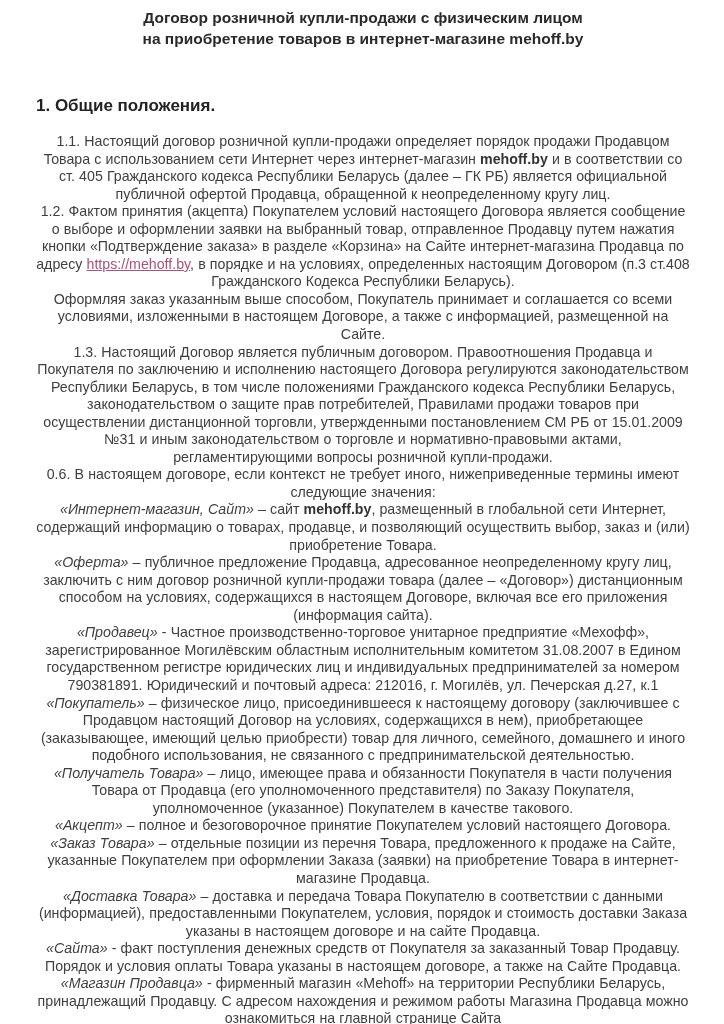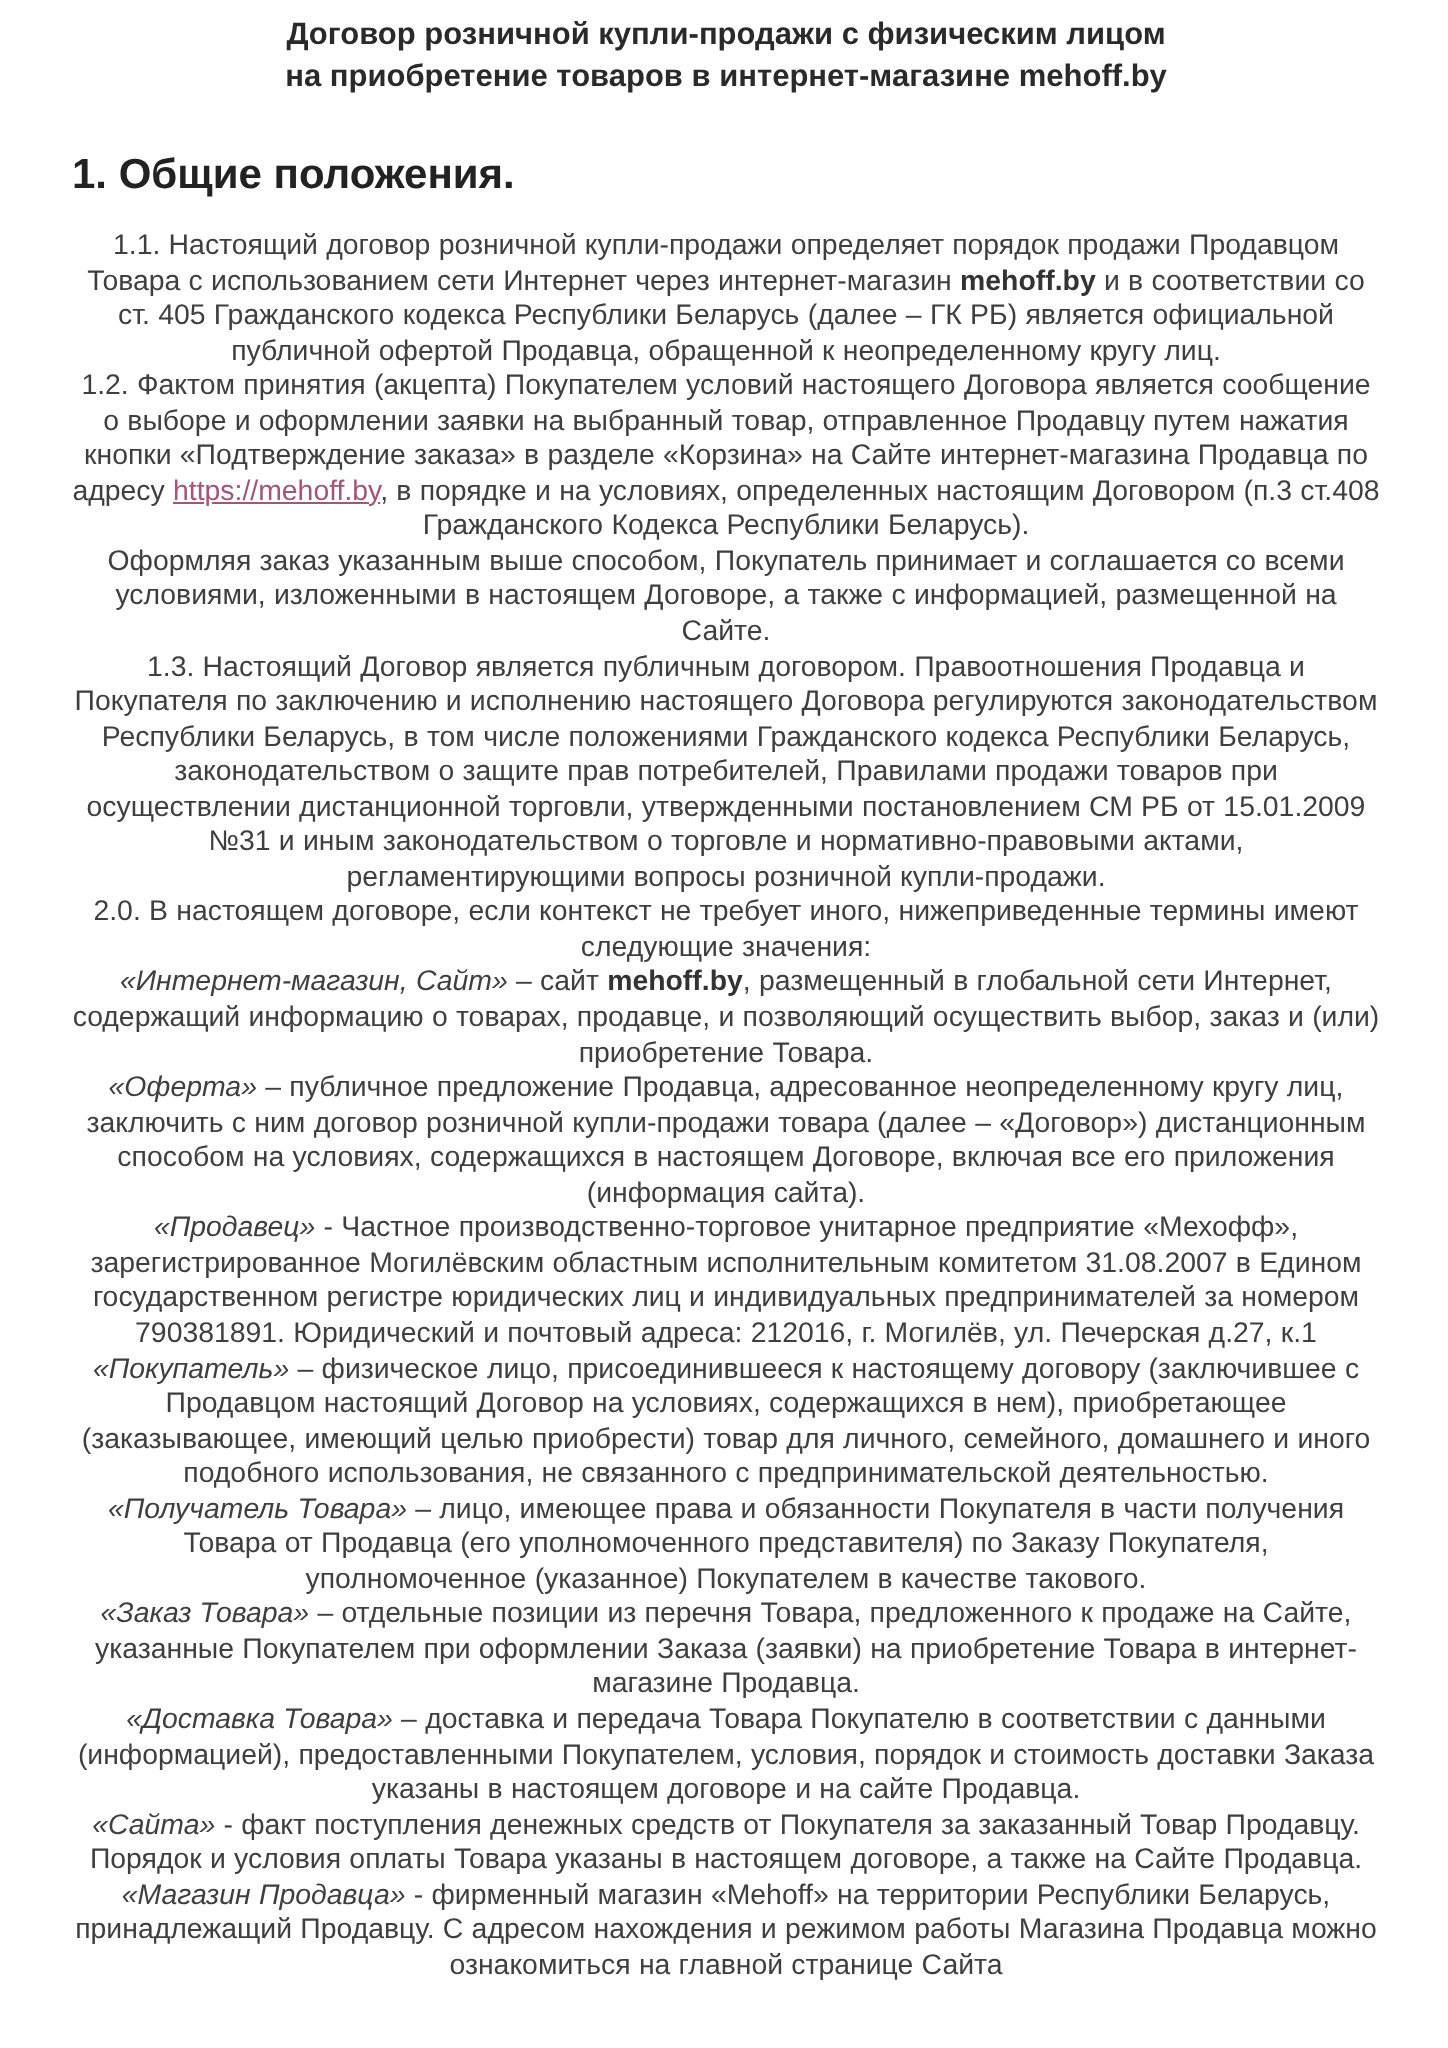--- a/index.html
+++ b/index.html
@@ -22,22 +22,22 @@
     background: #ffffff;
   }
   .doc-title {
     text-align: center;
     font-size: 15.5px;
     line-height: 21px;
     font-weight: 700;
     color: #2a2a2a;
   }
   .section-heading {
-    margin-top: 27px;
-    font-size: 21px;
+    margin-top: 45px;
+    font-size: 17px;
     line-height: 24px;
     font-weight: 700;
     color: #222222;
   }
   .contract-text {
     margin-top: 15px;
     width: 654px;
   }
   .para {
     margin: 0;
@@ -66,24 +66,25 @@
     <div>на приобретение товаров в интернет-магазине mehoff.by</div>
   </div>
 
   <h1 class="section-heading">1. Общие положения.</h1>
 
   <div class="contract-text">
       <p class="para"><span class="n">1.1. Настоящий договор розничной купли-продажи определяет порядок продажи Продавцом Товара с использованием сети Интернет через интернет-магазин </span><span class="b">mehoff.by</span><span class="n"> и в соответствии со ст. 405 Гражданского кодекса Республики Беларусь (далее – ГК РБ) является официальной публичной офертой Продавца, обращенной к неопределенному кругу лиц.</span></p>
       <p class="para"><span class="n">1.2. Фактом принятия (акцепта) Покупателем условий настоящего Договора является сообщение о выборе и оформлении заявки на выбранный товар, отправленное Продавцу путем нажатия кнопки «Подтверждение заказа» в разделе «Корзина» на Сайте интернет-магазина Продавца по адресу </span><a class="link">https://mehoff.by</a><span class="n">, в порядке и на условиях, определенных настоящим Договором (п.3 ст.408 Гражданского Кодекса Республики Беларусь).</span></p>
       <p class="para"><span class="n">Оформляя заказ указанным выше способом, Покупатель принимает и соглашается со всеми условиями, изложенными в настоящем Договоре, а также с информацией, размещенной на Сайте.</span></p>
       <p class="para"><span class="n">1.3. Настоящий Договор является публичным договором. Правоотношения Продавца и Покупателя по заключению и исполнению настоящего Договора регулируются законодательством Республики Беларусь, в том числе положениями Гражданского кодекса Республики Беларусь, законодательством о защите прав потребителей, Правилами продажи товаров при осуществлении дистанционной торговли, утвержденными постановлением СМ РБ от 15.01.2009 №31 и иным законодательством о торговле и нормативно-правовыми актами, регламентирующими вопросы розничной купли-продажи.</span></p>
-      <p class="para"><span class="n">2.0. В настоящем договоре, если контекст не требует иного, нижеприведенные термины имеют следующие значения:</span></p>
+      <p class="para"><span class="n">0.6. В настоящем договоре, если контекст не требует иного, нижеприведенные термины имеют следующие значения:</span></p>
       <p class="para"><span class="i">«Интернет-магазин, Сайт»</span><span class="n"> – сайт </span><span class="b">mehoff.by</span><span class="n">, размещенный в глобальной сети Интернет, содержащий информацию о товарах, продавце, и позволяющий осуществить выбор, заказ и (или) приобретение Товара.</span></p>
       <p class="para"><span class="i">«Оферта»</span><span class="n"> – публичное предложение Продавца, адресованное неопределенному кругу лиц, заключить с ним договор розничной купли-продажи товара (далее – «Договор») дистанционным способом на условиях, содержащихся в настоящем Договоре, включая все его приложения (информация сайта).</span></p>
       <p class="para"><span class="i">«Продавец»</span><span class="n"> - Частное производственно-торговое унитарное предприятие «Мехофф», зарегистрированное Могилёвским областным исполнительным комитетом 31.08.2007 в Едином государственном регистре юридических лиц и индивидуальных предпринимателей за номером 790381891. Юридический и почтовый адреса: 212016, г. Могилёв, ул. Печерская д.27, к.1</span></p>
       <p class="para"><span class="i">«Покупатель»</span><span class="n"> – физическое лицо, присоединившееся к настоящему договору (заключившее с Продавцом настоящий Договор на условиях, содержащихся в нем), приобретающее (заказывающее, имеющий целью приобрести) товар для личного, семейного, домашнего и иного подобного использования, не связанного с предпринимательской деятельностью.</span></p>
       <p class="para"><span class="i">«Получатель Товара»</span><span class="n"> – лицо, имеющее права и обязанности Покупателя в части получения Товара от Продавца (его уполномоченного представителя) по Заказу Покупателя, уполномоченное (указанное) Покупателем в качестве такового.</span></p>
+      <p class="para"><span class="i">«Акцепт»</span><span class="n"> – полное и безоговорочное принятие Покупателем условий настоящего Договора.</span></p>
       <p class="para"><span class="i">«Заказ Товара»</span><span class="n"> – отдельные позиции из перечня Товара, предложенного к продаже на Сайте, указанные Покупателем при оформлении Заказа (заявки) на приобретение Товара в интернет-магазине Продавца.</span></p>
       <p class="para"><span class="i">«Доставка Товара»</span><span class="n"> – доставка и передача Товара Покупателю в соответствии с данными (информацией), предоставленными Покупателем, условия, порядок и стоимость доставки Заказа указаны в настоящем договоре и на сайте Продавца.</span></p>
       <p class="para"><span class="i">«Сайта»</span><span class="n"> - факт поступления денежных средств от Покупателя за заказанный Товар Продавцу. Порядок и условия оплаты Товара указаны в настоящем договоре, а также на Сайте Продавца.</span></p>
       <p class="para"><span class="i">«Магазин Продавца»</span><span class="n"> - фирменный магазин «Mehoff» на территории Республики Беларусь, принадлежащий Продавцу. С адресом нахождения и режимом работы Магазина Продавца можно ознакомиться на главной странице Сайта </span></p>
     </div>
 </div>
 
 </body></html>

